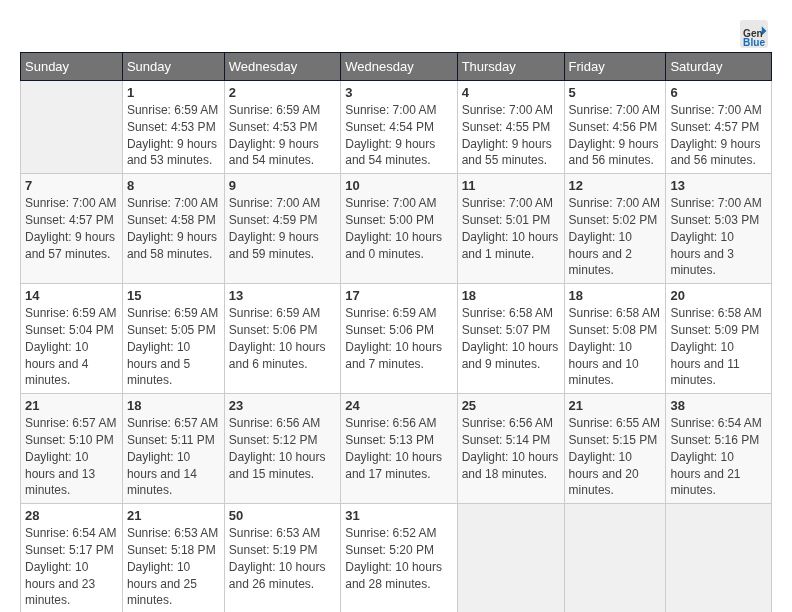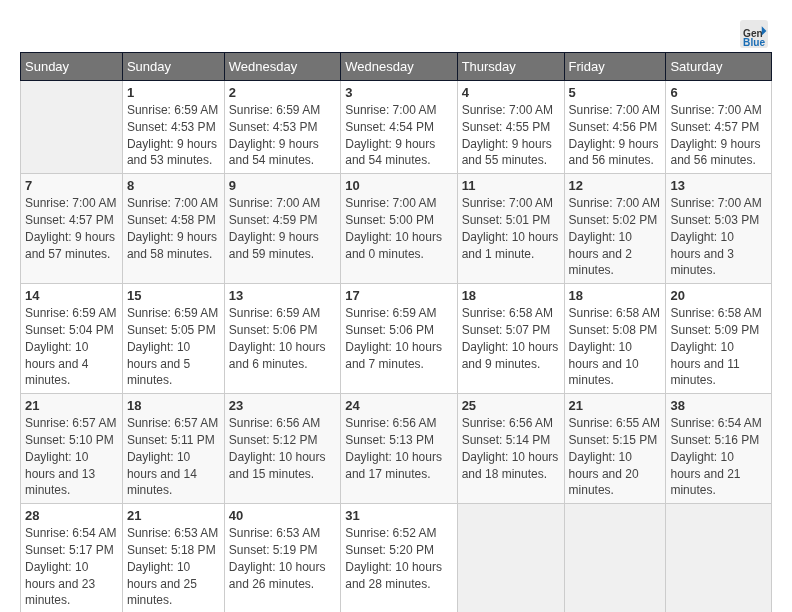--- a/index.html
+++ b/index.html
@@ -232,21 +232,21 @@
       <tr>
         <td>
           <div class="day-num">28</div>
           <div class="day-info">Sunrise: 6:54 AM<br>Sunset: 5:17 PM<br>Daylight: 10 hours and 23 minutes.</div>
         </td>
         <td>
           <div class="day-num">21</div>
           <div class="day-info">Sunrise: 6:53 AM<br>Sunset: 5:18 PM<br>Daylight: 10 hours and 25 minutes.</div>
         </td>
         <td>
-          <div class="day-num">40</div>
+          <div class="day-num">50</div>
           <div class="day-info">Sunrise: 6:53 AM<br>Sunset: 5:19 PM<br>Daylight: 10 hours and 26 minutes.</div>
         </td>
         <td>
           <div class="day-num">31</div>
           <div class="day-info">Sunrise: 6:52 AM<br>Sunset: 5:20 PM<br>Daylight: 10 hours and 28 minutes.</div>
         </td>
         <td class="empty-cell"></td>
         <td class="empty-cell"></td>
         <td class="empty-cell"></td>
       </tr>

